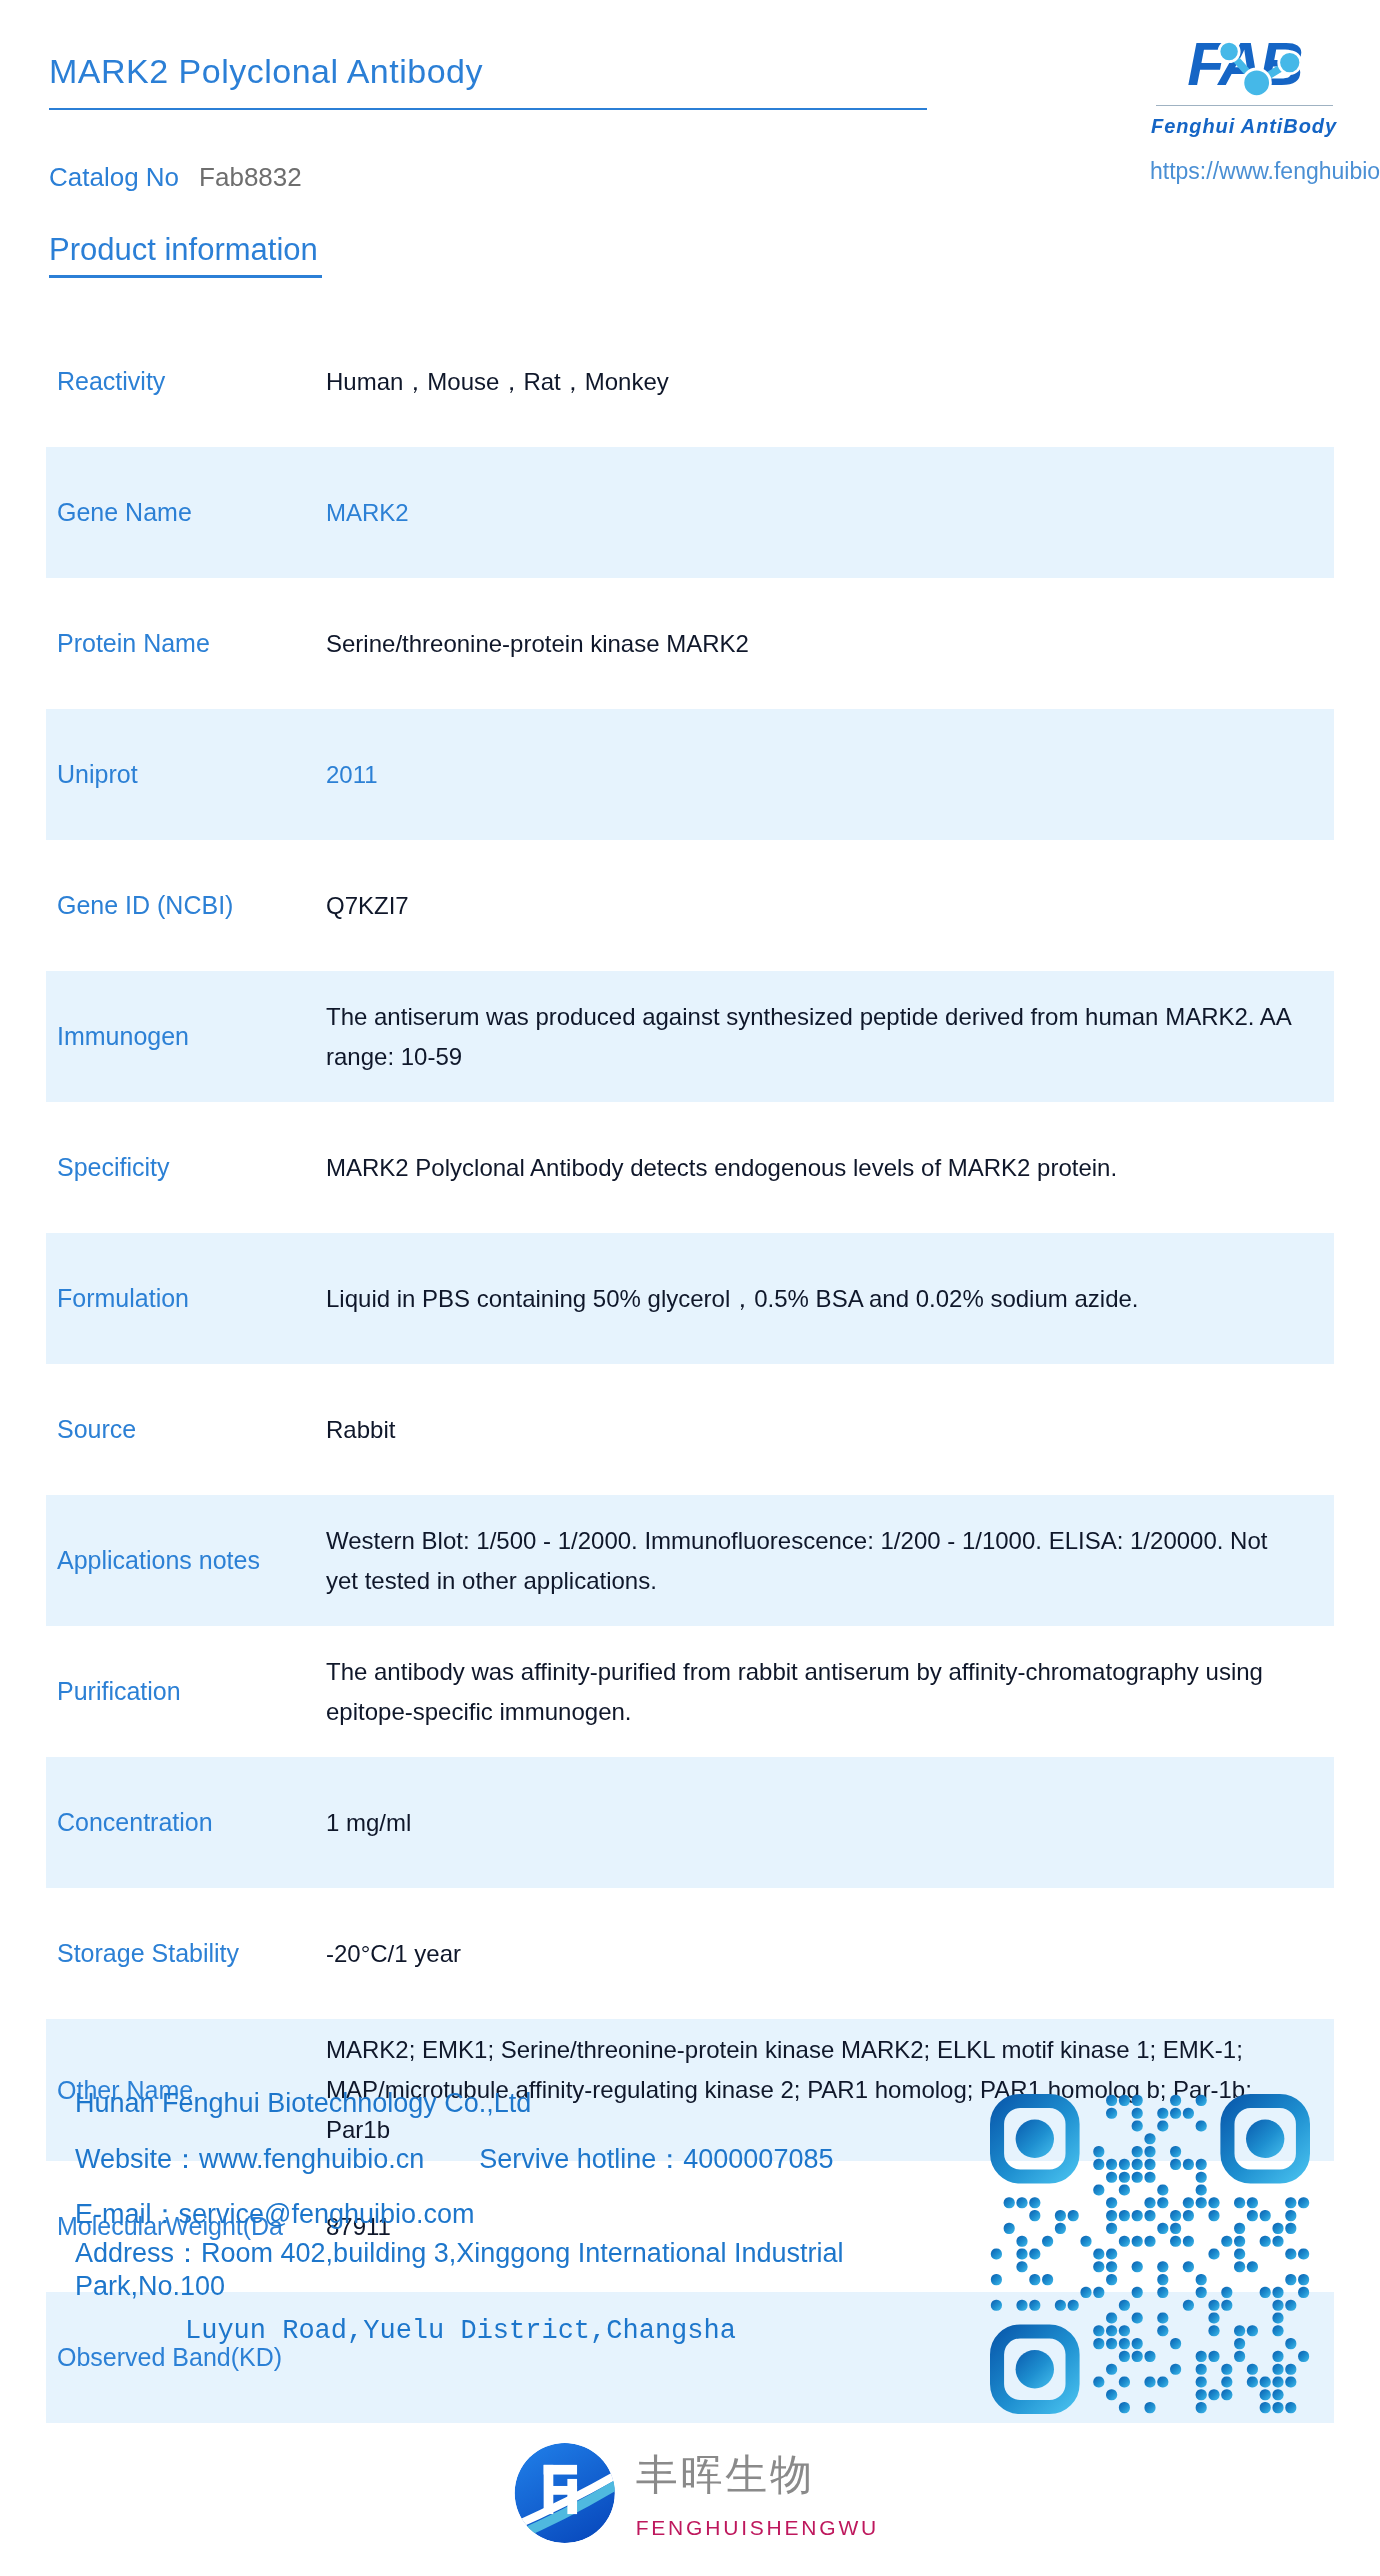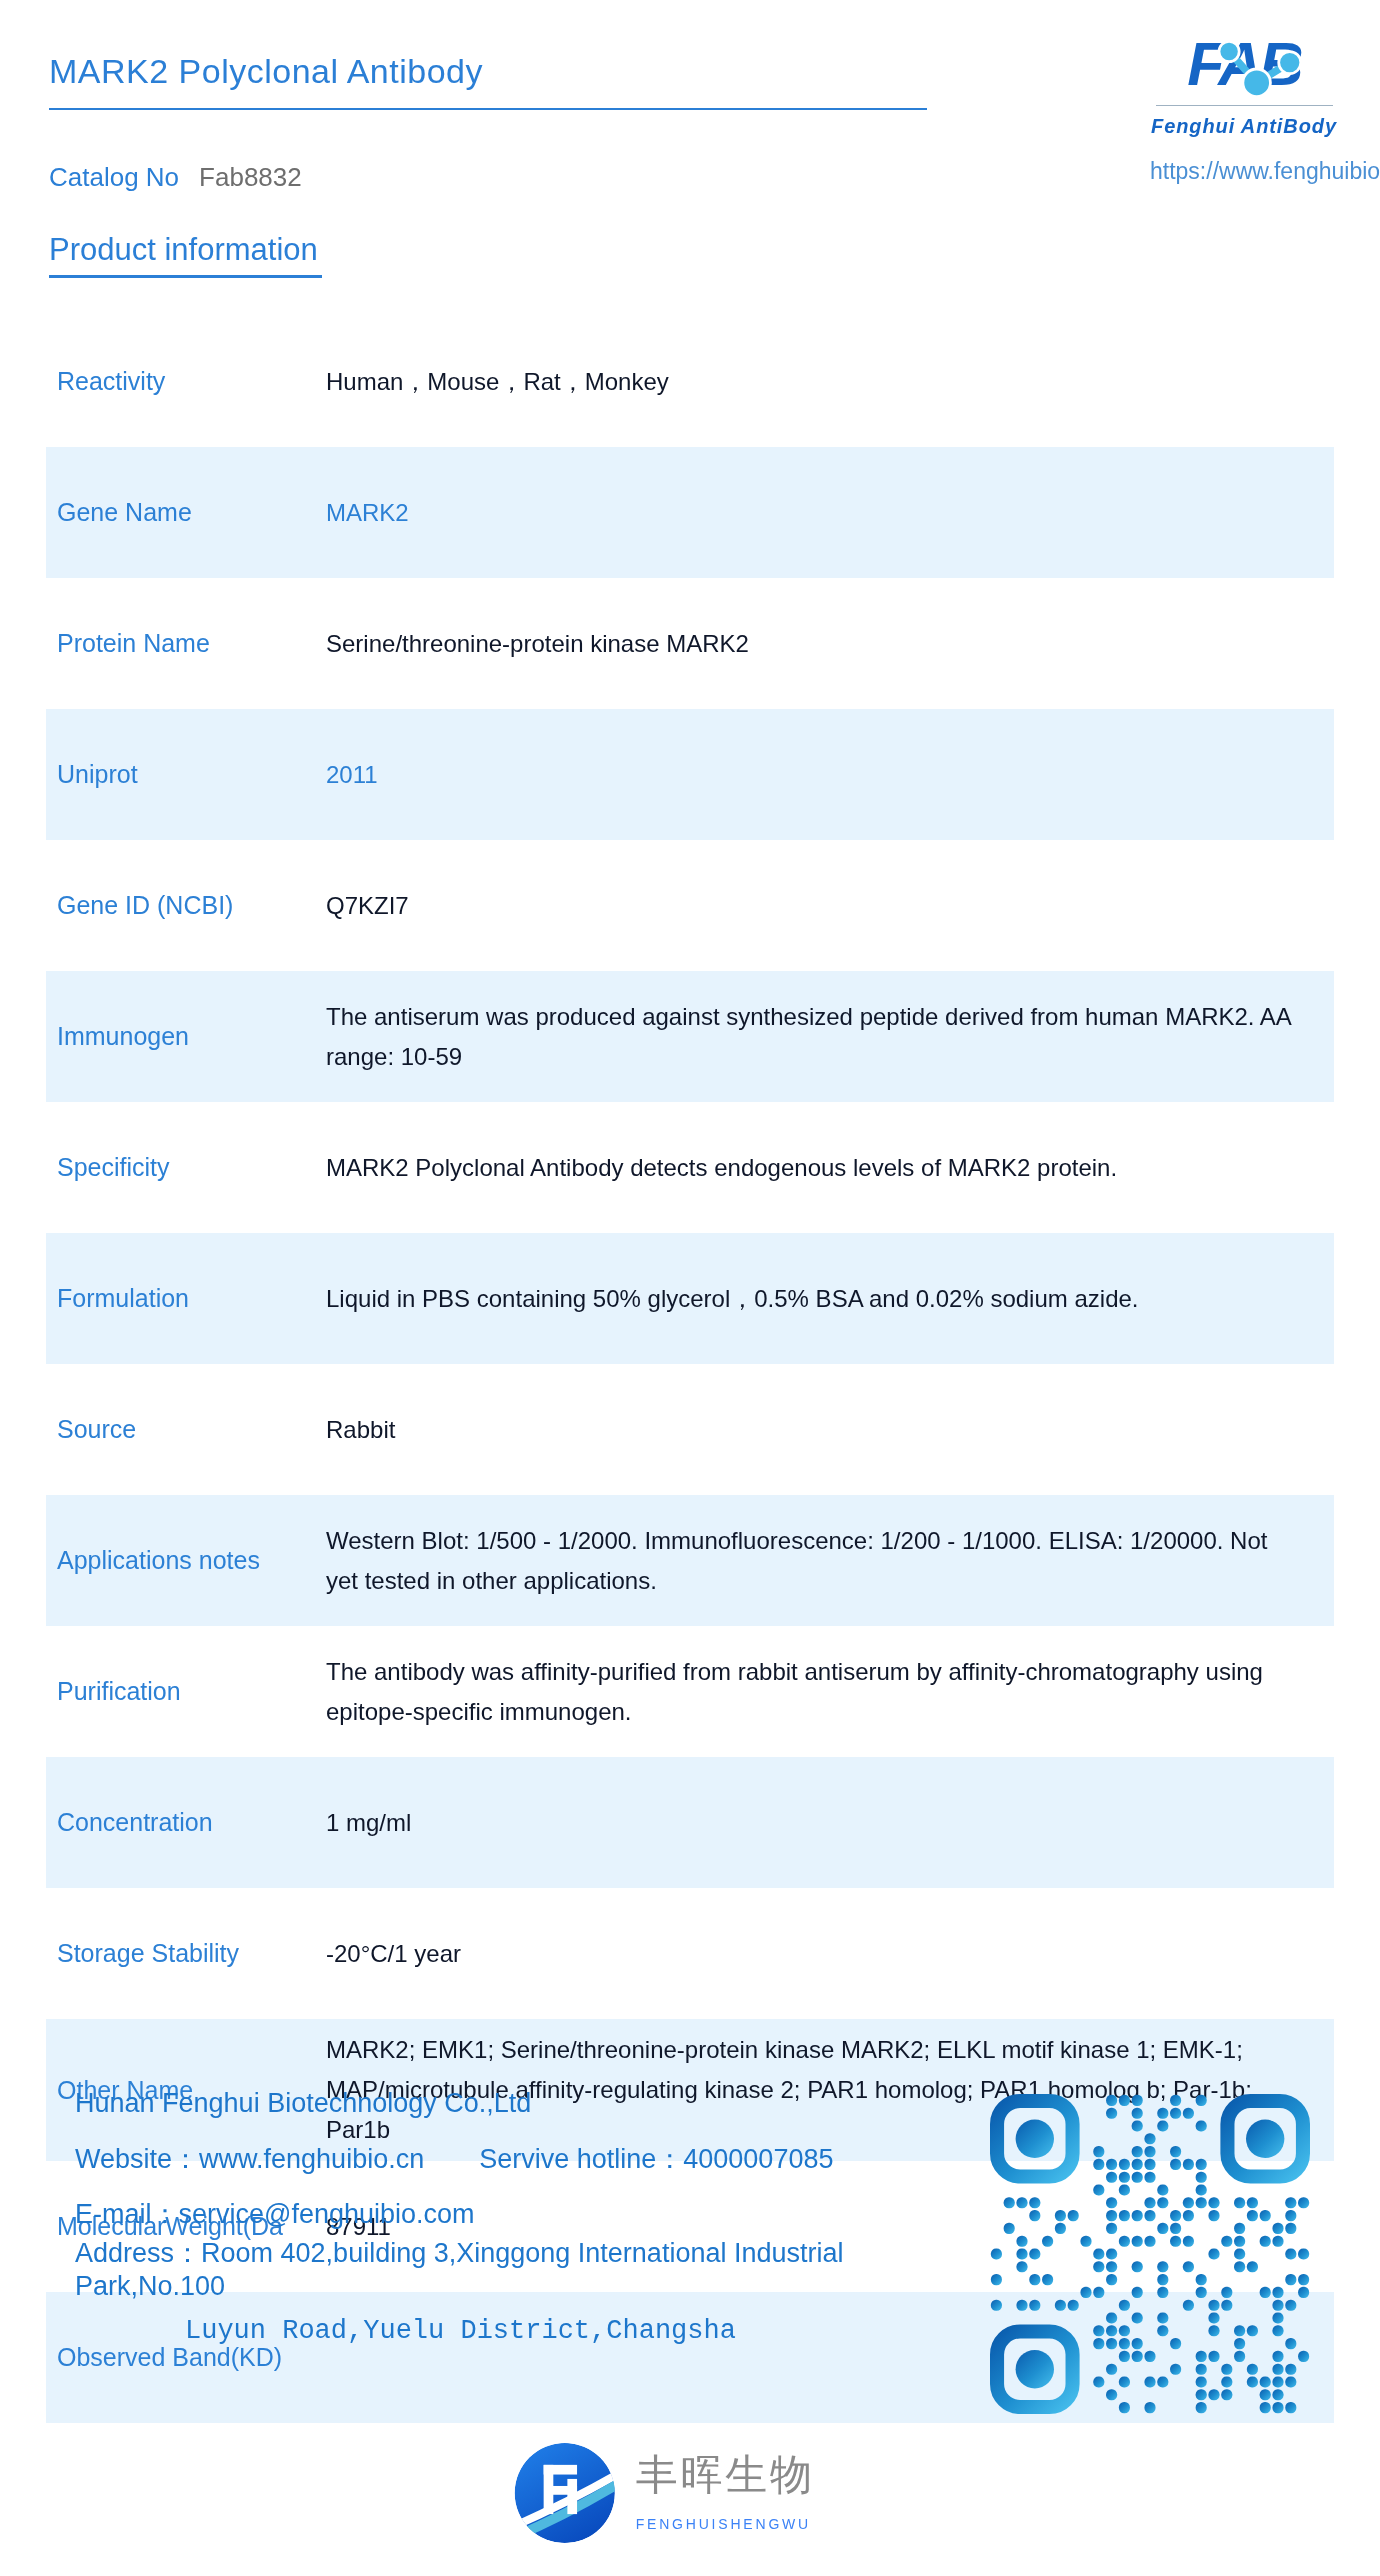--- a/index.html
+++ b/index.html
@@ -43,21 +43,21 @@
   .fgap{display:inline-block;width:55px;}
   .findent{padding-left:110px;margin-top:7.4px;font-family:Liberation Mono, monospace;}
 
   .qr{position:absolute;left:990px;top:2094px;width:320px;height:320px;}
 
   
   .brand{position:absolute;left:512px;top:2436px;display:flex;align-items:flex-start;}
   .brand-circle{flex:0 0 auto;width:109px;height:114px;}
   .brand-text{margin-left:14.7px;padding-top:11px;}
   .brand-cn{font-size:42px;color:#8A8A8A;letter-spacing:2.8px;font-family:"DejaVu Sans","Liberation Sans",sans-serif;}
-  .brand-en{margin-top:13px;font-size:14px;color:#3b82f6;letter-spacing:2.8px;}
+  .brand-en{margin-top:13px;font-size:21px;color:#be185d;letter-spacing:2.8px;}
 </style>
 </head>
 <body>
 
 <div class="page">
 
   <div class="doc-title">MARK2 Polyclonal Antibody</div>
   <div class="title-rule"></div>
 
   <div class="logo">

